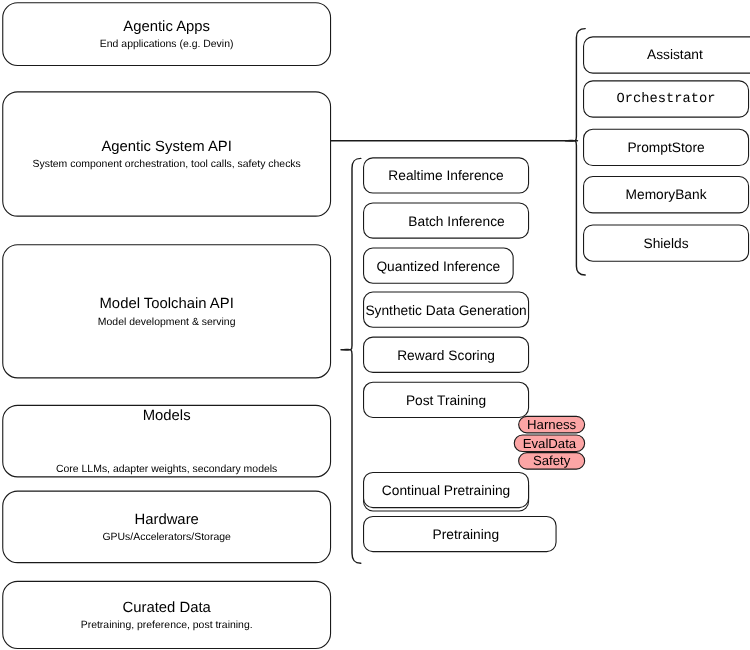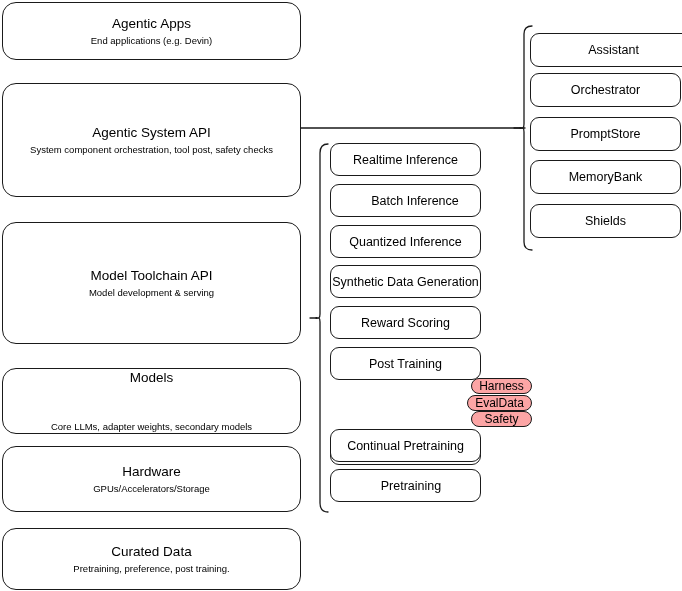--- a/index.html
+++ b/index.html
@@ -91,21 +91,21 @@
 
 <div id="canvas">
 
   <div class="box" style="left:2px; top:2px; width:299px; height:58px;">
     <div class="title">Agentic Apps</div>
     <div class="subtitle">End applications (e.g. Devin)</div>
   </div>
 
   <div class="box" style="left:2px; top:83px; width:299px; height:114px;">
     <div class="title">Agentic System API</div>
-    <div class="subtitle">System component orchestration, tool post, safety checks</div>
+    <div class="subtitle">System component orchestration, tool calls, safety checks</div>
   </div>
 
   <div class="box" style="left:2px; top:222px; width:299px; height:122px;">
     <div class="title">Model Toolchain API</div>
     <div class="subtitle">Model development &amp; serving</div>
   </div>
 
   <div class="box" style="left:2px; top:368px; width:299px; height:66px;gap:32px;">
     <div class="title">Models</div>
     <div class="subtitle">Core LLMs, adapter weights, secondary models</div>
@@ -135,21 +135,21 @@
                C12,106 10,104 2,104
                C10,104 12,102 12,108
                L12,218
                C12,223 14,226 20,226"></path>
     </svg>
   </div>
 
   <div class="stack-box" style="left:530px; top:33px; width:167px; height:34px;">
     <span>Assistant</span>
   </div>
-  <div class="stack-box" style="left:530px; top:73px; width:151px; height:34px;">
+  <div class="stack-box" style="left:530px; top:73px; width:151px; height:34px;font-family:Liberation Mono, monospace;">
     <span>Orchestrator</span>
   </div>
   <div class="stack-box" style="left:530px; top:117px; width:151px; height:34px;">
     <span>PromptStore</span>
   </div>
   <div class="stack-box" style="left:530px; top:160px; width:151px; height:34px;">
     <span>MemoryBank</span>
   </div>
   <div class="stack-box" style="left:530px; top:204px; width:151px; height:34px;">
     <span>Shields</span>
@@ -166,39 +166,39 @@
                C12,367 14,370 20,370"></path>
     </svg>
   </div>
 
   <div class="stack-box" style="left:330px; top:143px; width:151px; height:33px;">
     <span>Realtime Inference</span>
   </div>
   <div class="stack-box" style="left:330px; top:184px; width:151px; height:33px;padding-left:19px;">
     <span>Batch Inference</span>
   </div>
-  <div class="stack-box" style="left:330px; top:225px; width:151px; height:33px;">
+  <div class="stack-box" style="left:330px; top:225px; width:137px; height:33px;">
     <span>Quantized Inference</span>
   </div>
   <div class="stack-box" style="left:330px; top:265px; width:151px; height:33px;">
     <span>Synthetic Data Generation</span>
   </div>
   <div class="stack-box" style="left:330px; top:306px; width:151px; height:33px;">
     <span>Reward Scoring</span>
   </div>
   <div class="stack-box" style="left:330px; top:347px; width:151px; height:33px;">
     <span>Post Training</span>
   </div>
   <div class="stack-box" style="left:330px; top:388px; width:151px; height:33px;margin-top:44px;">
     <span>Evals</span>
   </div>
   <div class="stack-box" style="left:330px; top:429px; width:151px; height:33px;">
     <span>Continual Pretraining</span>
   </div>
-  <div class="stack-box" style="left:330px; top:469px; width:151px; height:33px;padding-left:11px;">
+  <div class="stack-box" style="left:330px; top:469px; width:176px; height:33px;padding-left:11px;">
     <span>Pretraining</span>
   </div>
 
   <div class="pill" style="left:471px; top:378px; width:61px; height:16px;">
     <span>Harness</span>
   </div>
   <div class="pill" style="left:467px; top:395px; width:65px; height:16px;">
     <span>EvalData</span>
   </div>
   <div class="pill" style="left:471px; top:411px; width:61px; height:16px;">

